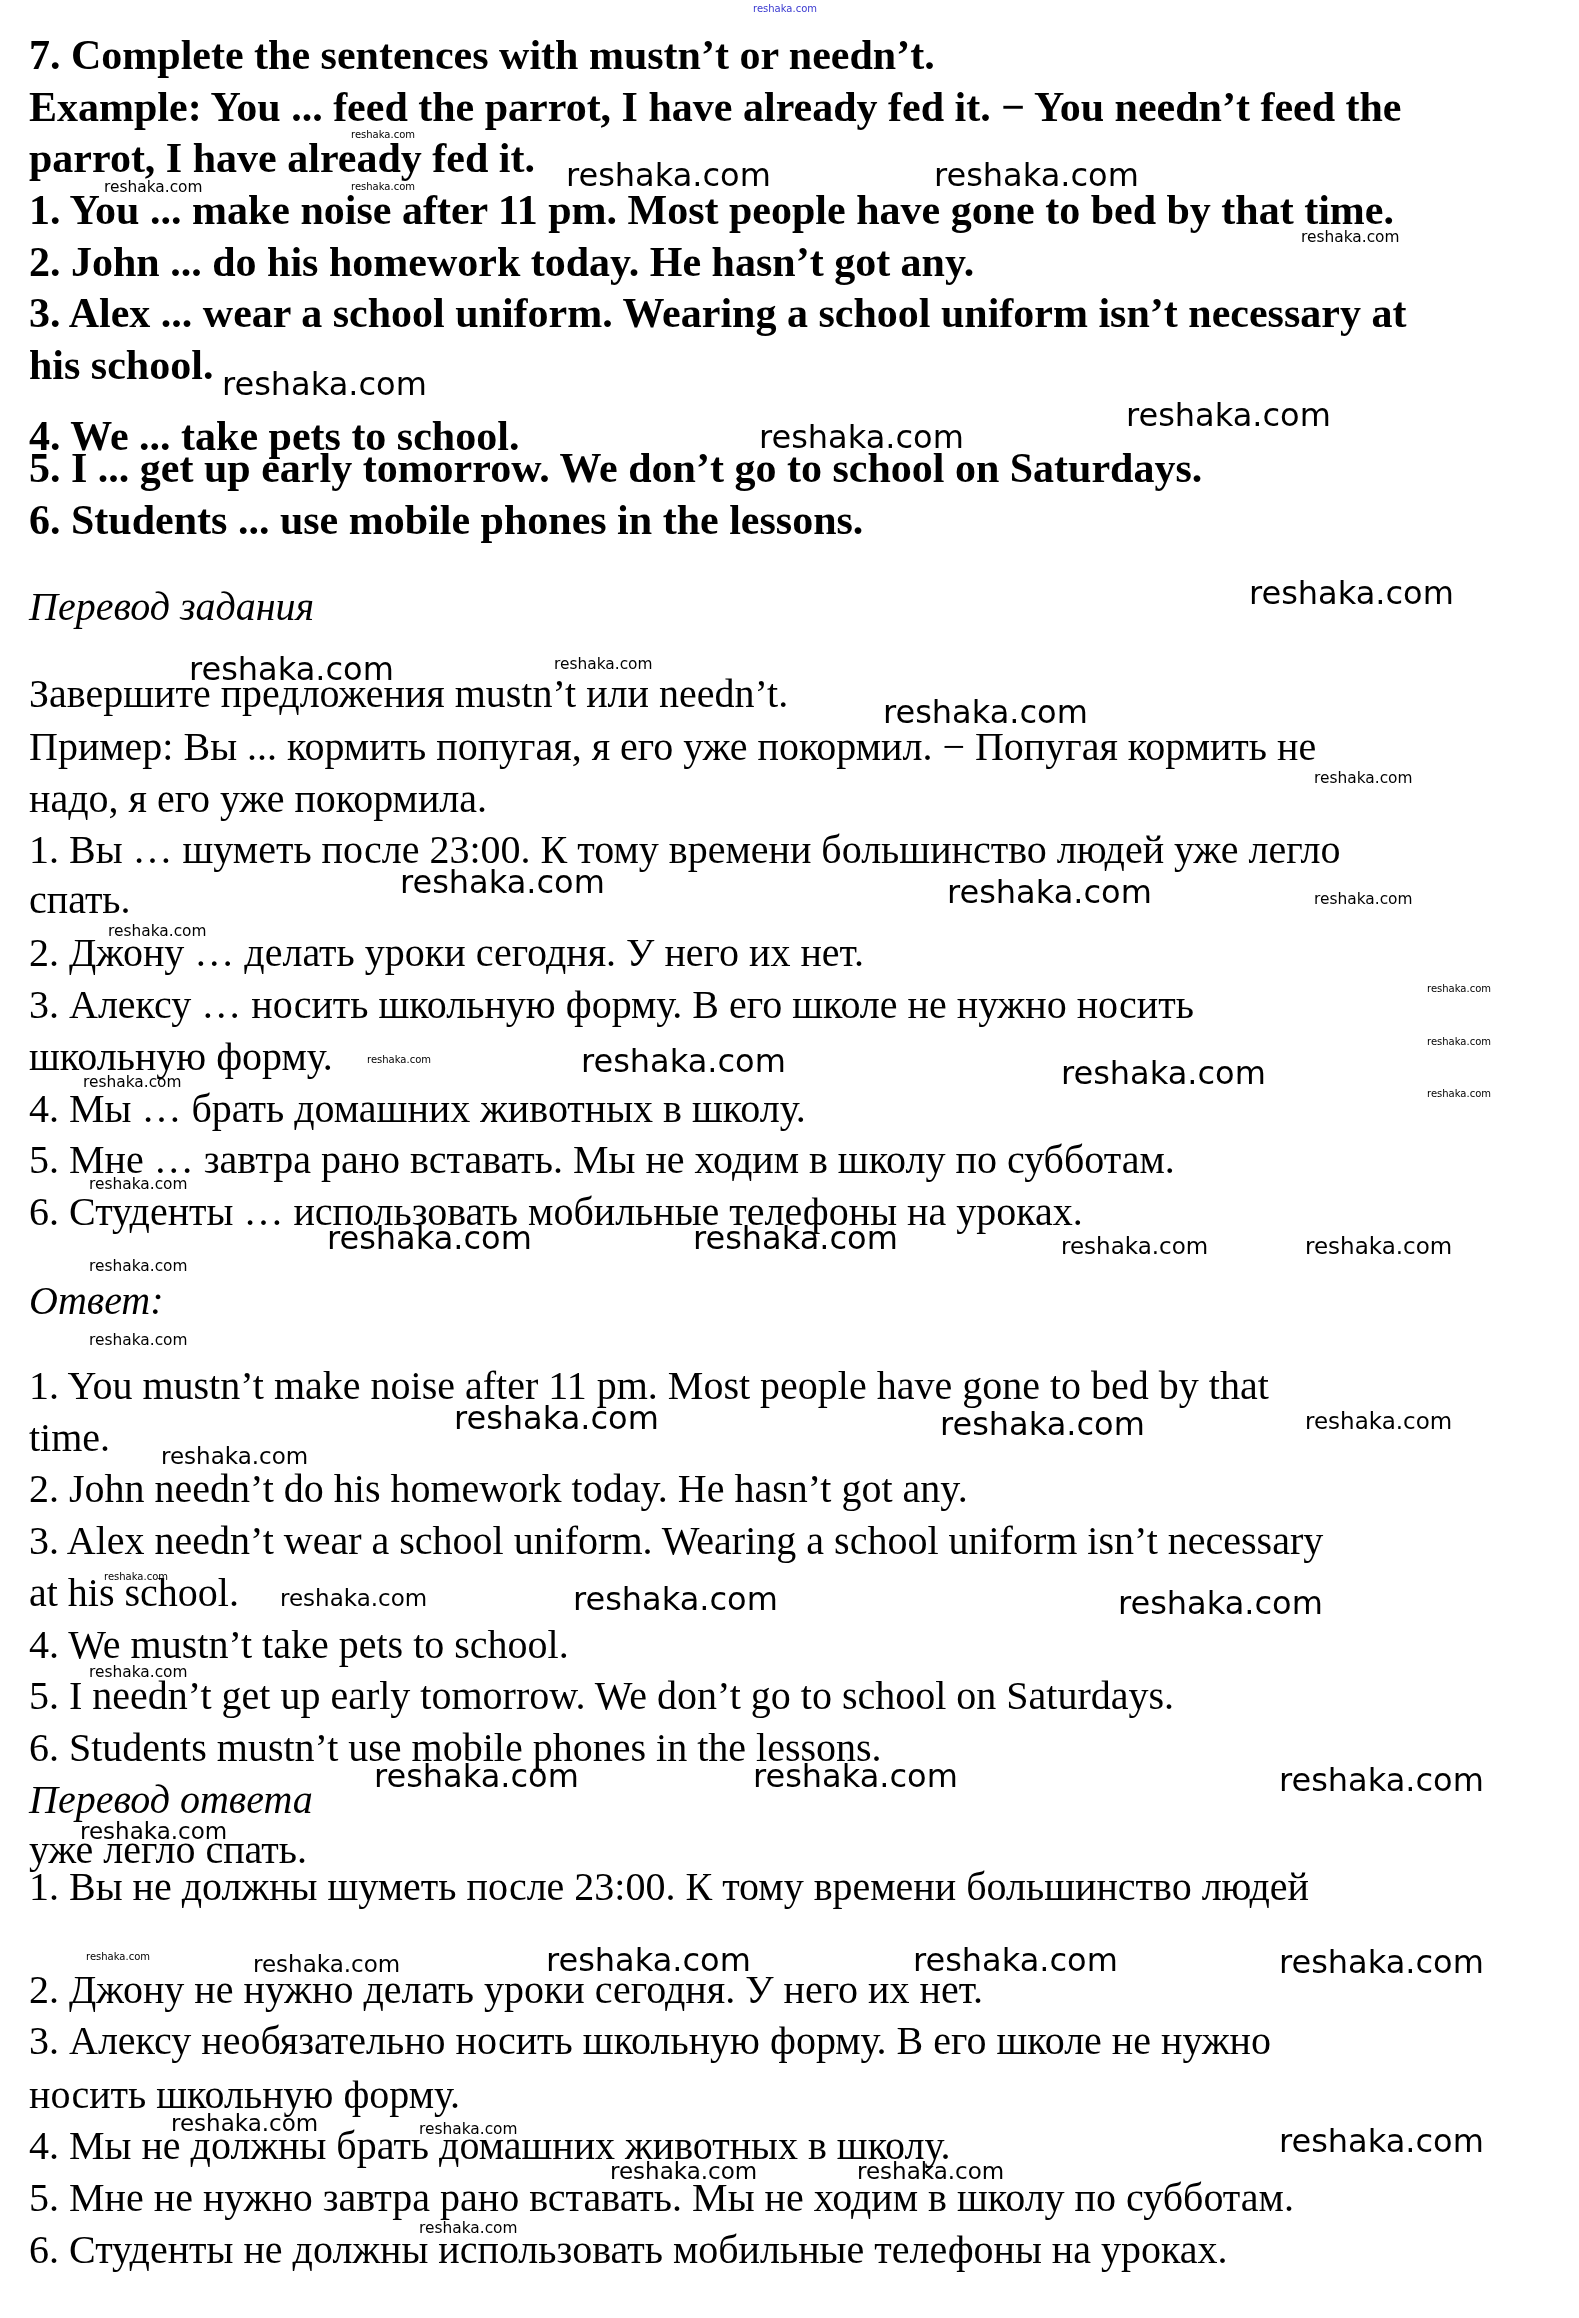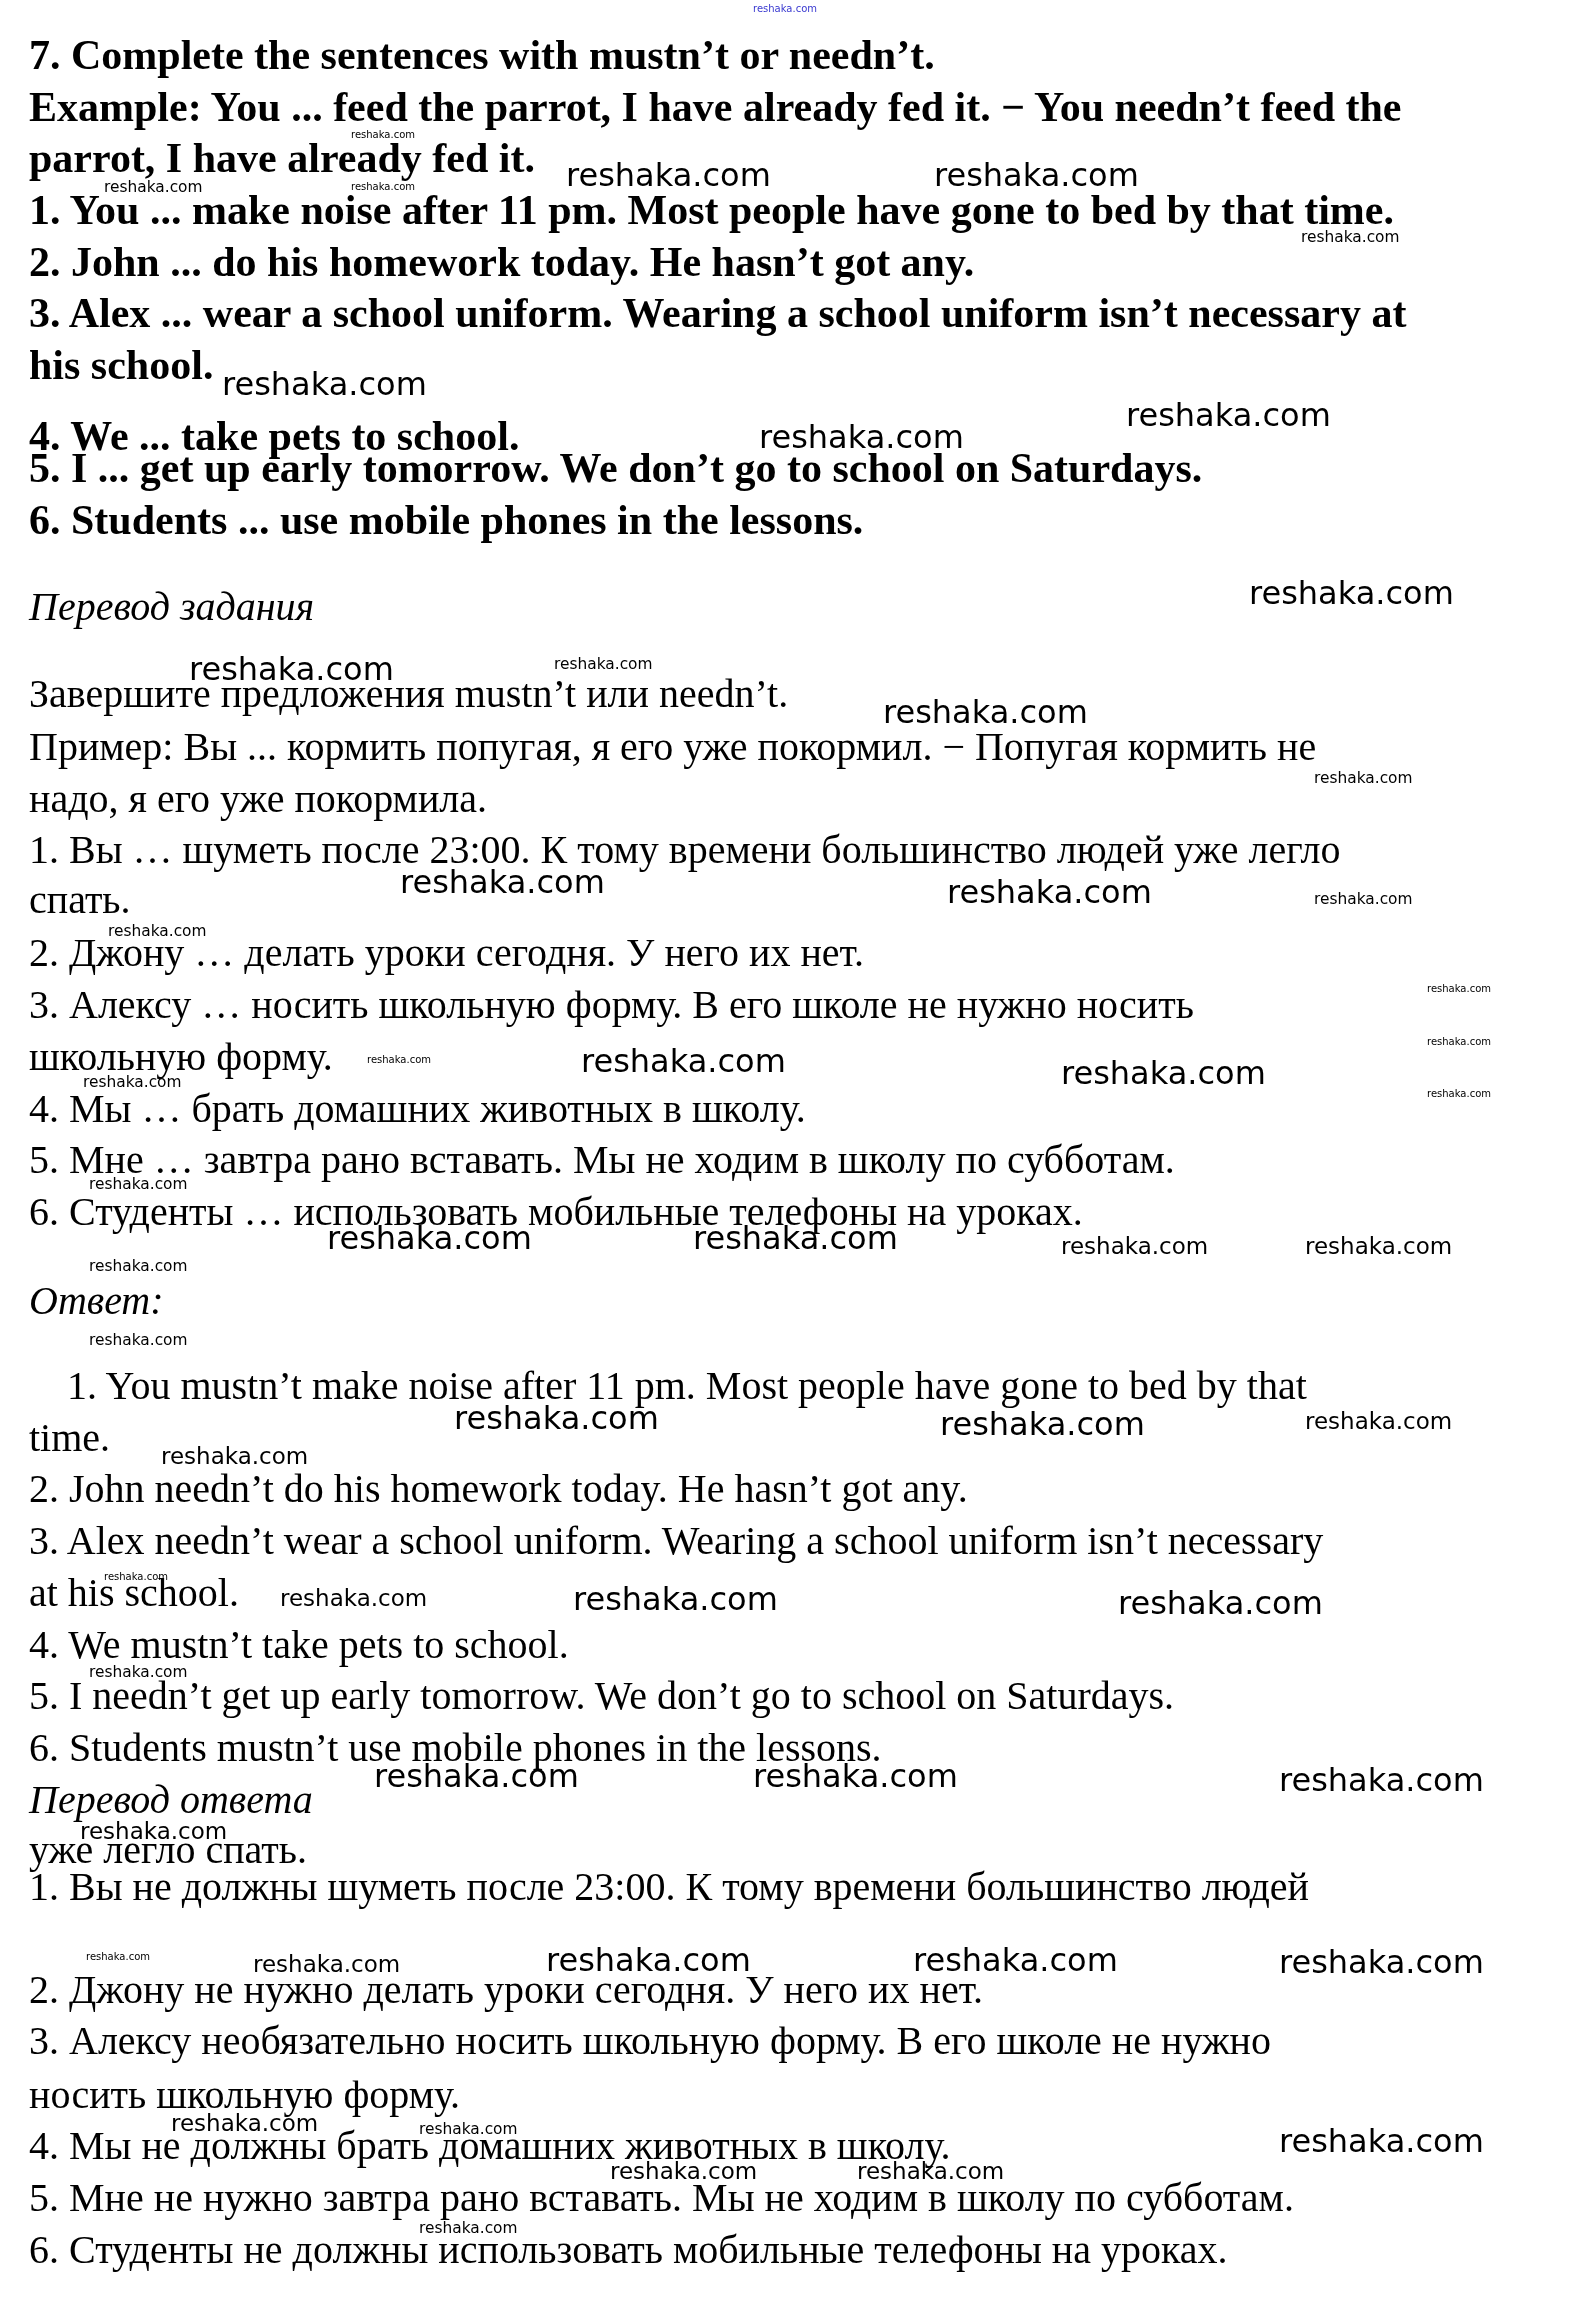--- a/index.html
+++ b/index.html
@@ -38,21 +38,21 @@
 <div class="line reg" style="top:830px;">1. Вы … шуметь после 23:00. К тому времени большинство людей уже легло</div>
 <div class="line reg" style="top:880px;">спать.</div>
 <div class="line reg" style="top:933px;">2. Джону … делать уроки сегодня. У него их нет.</div>
 <div class="line reg" style="top:985px;">3. Алексу … носить школьную форму. В его школе не нужно носить</div>
 <div class="line reg" style="top:1037px;">школьную форму.</div>
 <div class="line reg" style="top:1089px;">4. Мы … брать домашних животных в школу.</div>
 <div class="line reg" style="top:1140px;">5. Мне … завтра рано вставать. Мы не ходим в школу по субботам.</div>
 <div class="line reg" style="top:1192px;">6. Студенты … использовать мобильные телефоны на уроках.</div>
 
 <div class="line ital" style="top:1281px;">Ответ:</div>
-<div class="line reg" style="top:1366px;margin-left:38px;">1. You mustn’t make noise after 11 pm. Most people have gone to bed by that</div>
+<div class="line reg" style="top:1366px;">1. You mustn’t make noise after 11 pm. Most people have gone to bed by that</div>
 <div class="line reg" style="top:1418px;">time.</div>
 <div class="line reg" style="top:1469px;">2. John needn’t do his homework today. He hasn’t got any.</div>
 <div class="line reg" style="top:1521px;">3. Alex needn’t wear a school uniform. Wearing a school uniform isn’t necessary</div>
 <div class="line reg" style="top:1573px;">at his school.</div>
 <div class="line reg" style="top:1625px;">4. We mustn’t take pets to school.</div>
 <div class="line reg" style="top:1676px;">5. I needn’t get up early tomorrow. We don’t go to school on Saturdays.</div>
 <div class="line reg" style="top:1728px;">6. Students mustn’t use mobile phones in the lessons.</div>
 
 <div class="line ital" style="top:1780px;">Перевод ответа</div>
 <div class="line reg" style="top:1867px;">1. Вы не должны шуметь после 23:00. К тому времени большинство людей</div>

